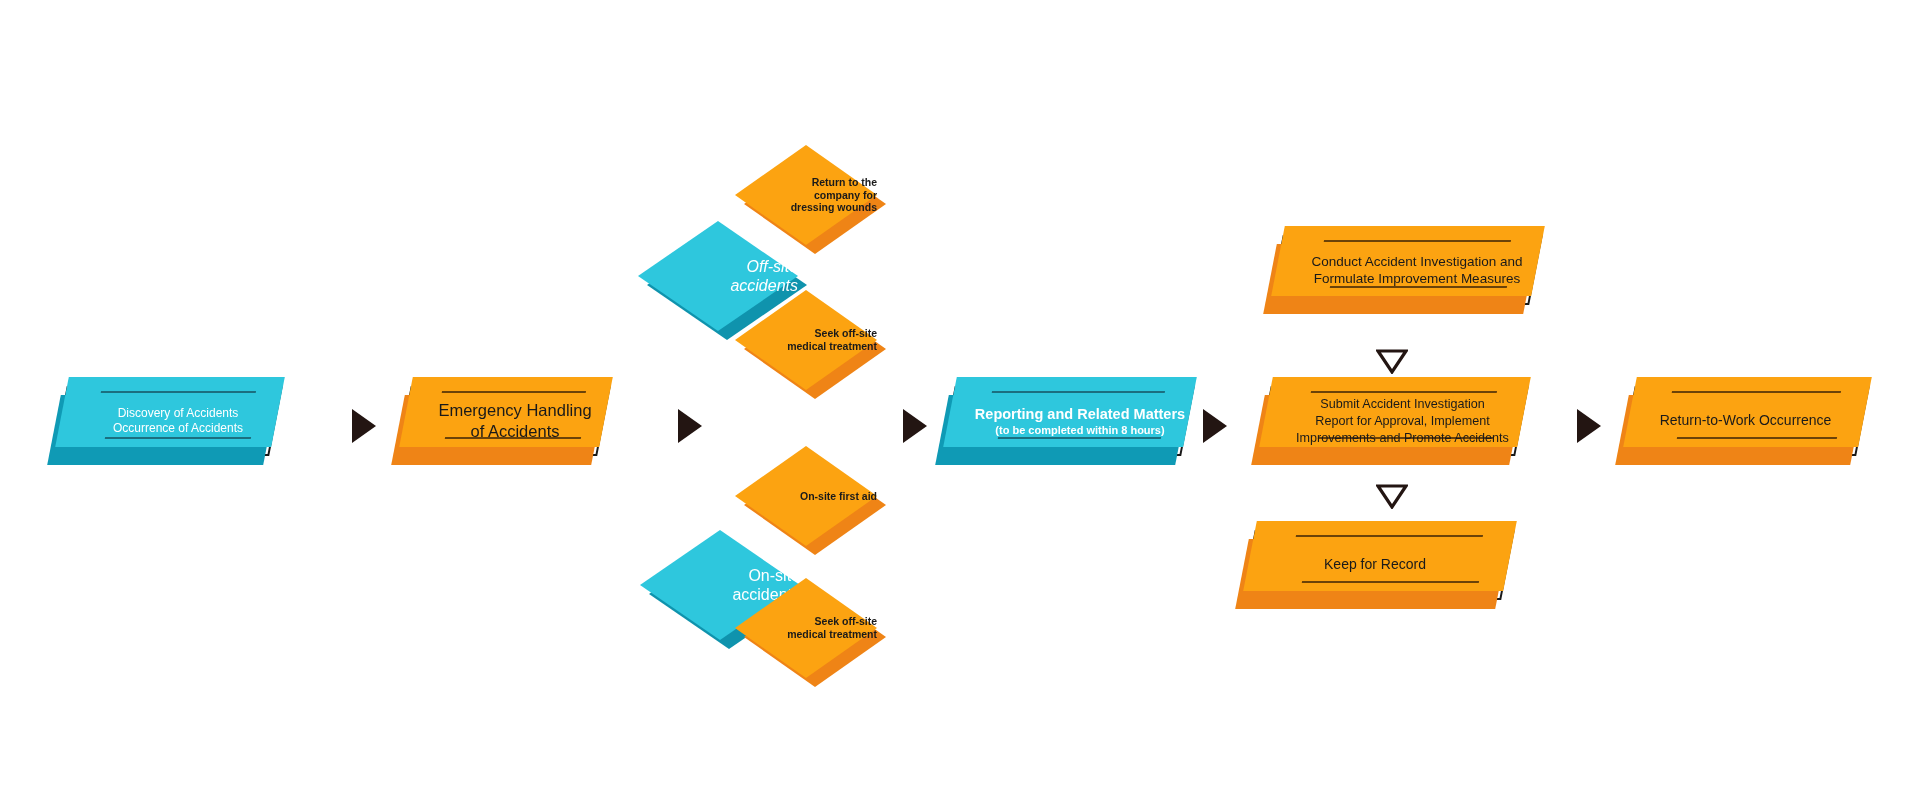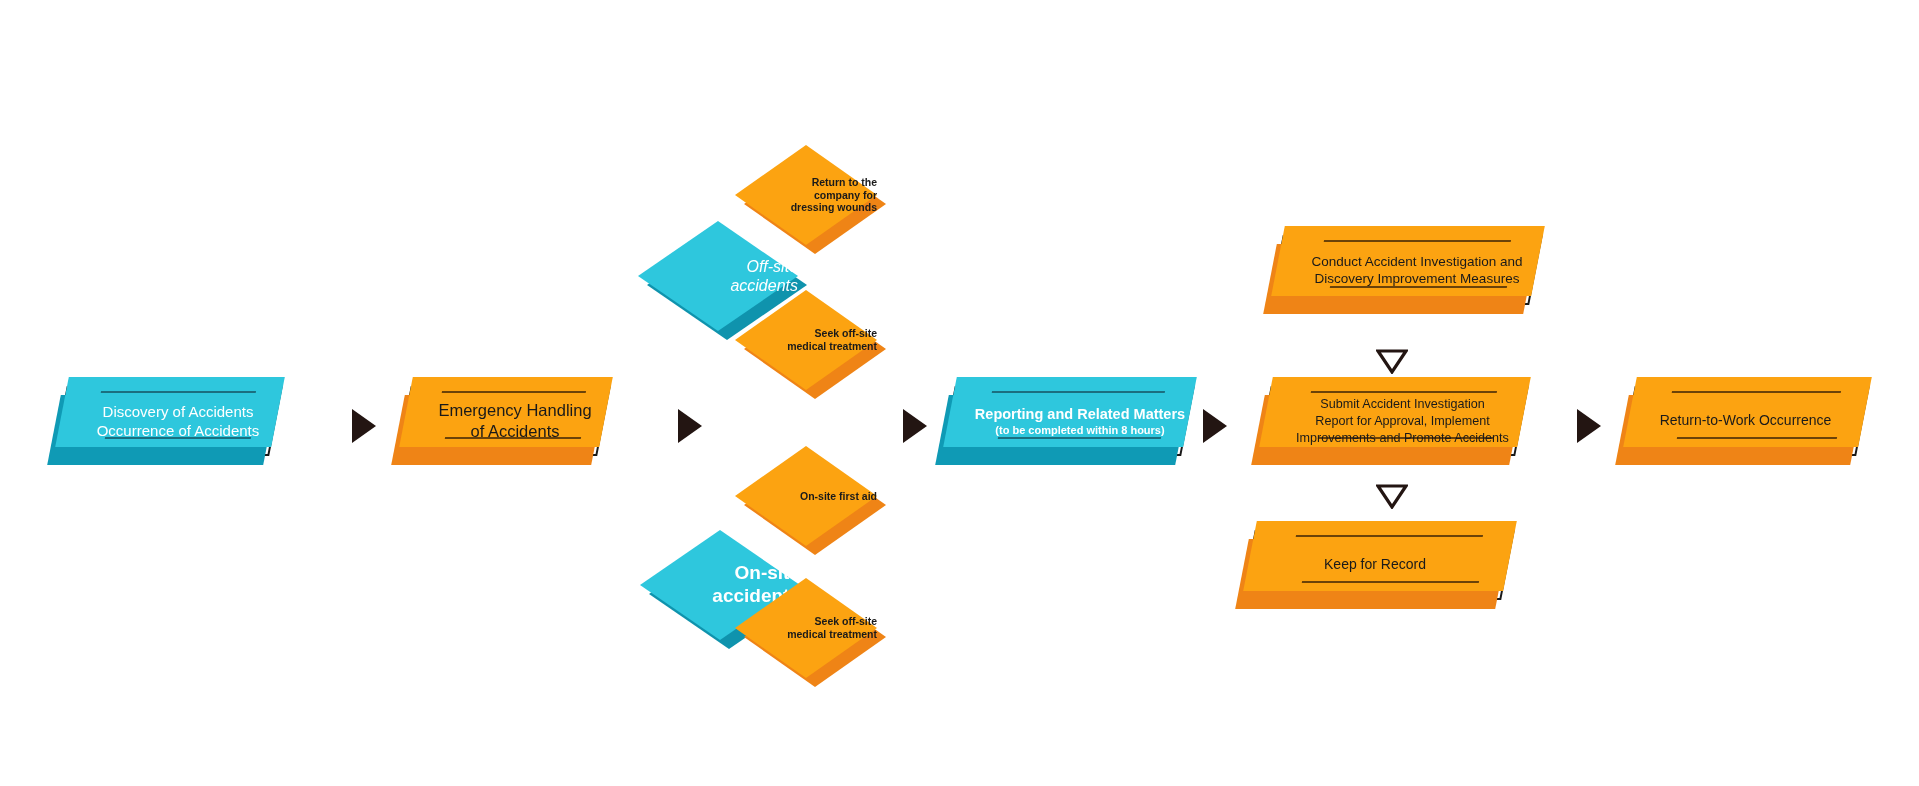--- a/index.html
+++ b/index.html
@@ -91,21 +91,21 @@
 
 <div id="stage">
 
   <div class="pbox teal" style="left:60px;top:386px;width:216px;height:70px;">
     <div class="outline"></div>
     <div class="shadow"></div>
     <div class="face">
       <div class="rule-top"></div>
       <div class="rule-bot"></div>
     </div>
-    <div class="label" style="padding-left:20px;font-size:15px;">
+    <div class="label" style="padding-left:20px;font-size:12px;">
       <span>Discovery of Accidents</span>
       <span>Occurrence of Accidents</span>
     </div>
   </div>
 
   <div class="arrow-right" style="left:352px;top:409px;"></div>
 
   <div class="pbox orange" style="left:404px;top:386px;width:200px;height:70px;">
     <div class="outline"></div>
     <div class="shadow"></div>
@@ -145,21 +145,21 @@
     <div class="dface"></div>
     <div class="dlabel" style="padding-left:18px;font-size:10.5px;font-weight:bold;">
       <span>Seek off-site</span>
       <span>medical treatment</span>
     </div>
   </div>
 
   <div class="dia teal-d" style="left:640px;top:530px;width:160px;height:110px;">
     <div class="dshadow"></div>
     <div class="dface"></div>
-    <div class="dlabel" style="padding-left:38px;font-size:19px;font-weight:bold;">
+    <div class="dlabel" style="padding-left:38px;font-size:16px;">
       <span>On-site</span>
       <span>accidents</span>
     </div>
   </div>
 
   <div class="dia orange-d" style="left:735px;top:446px;width:142px;height:100px;">
     <div class="dshadow"></div>
     <div class="dface"></div>
     <div class="dlabel" style="padding-left:18px;font-size:10.5px;font-weight:bold;justify-content:center;">
       <span>On-site first aid</span>
@@ -194,21 +194,21 @@
 
   <div class="pbox orange" style="left:1276px;top:235px;width:260px;height:70px;">
     <div class="outline"></div>
     <div class="shadow"></div>
     <div class="face">
       <div class="rule-top"></div>
       <div class="rule-bot"></div>
     </div>
     <div class="label" style="padding-left:22px;font-size:13.5px;">
       <span>Conduct Accident Investigation and</span>
-      <span>Discovery Improvement Measures</span>
+      <span>Formulate Improvement Measures</span>
     </div>
   </div>
 
   <svg class="tri-down" style="left:1376px;top:348px;" width="32" height="26" viewBox="0 0 32 26">
     <polygon points="2,3 30,3 16,24" fill="none" stroke="#231512" stroke-width="3.2" stroke-linejoin="miter"></polygon>
   </svg>
 
   <div class="pbox orange" style="left:1264px;top:386px;width:258px;height:70px;">
     <div class="outline"></div>
     <div class="shadow"></div>

